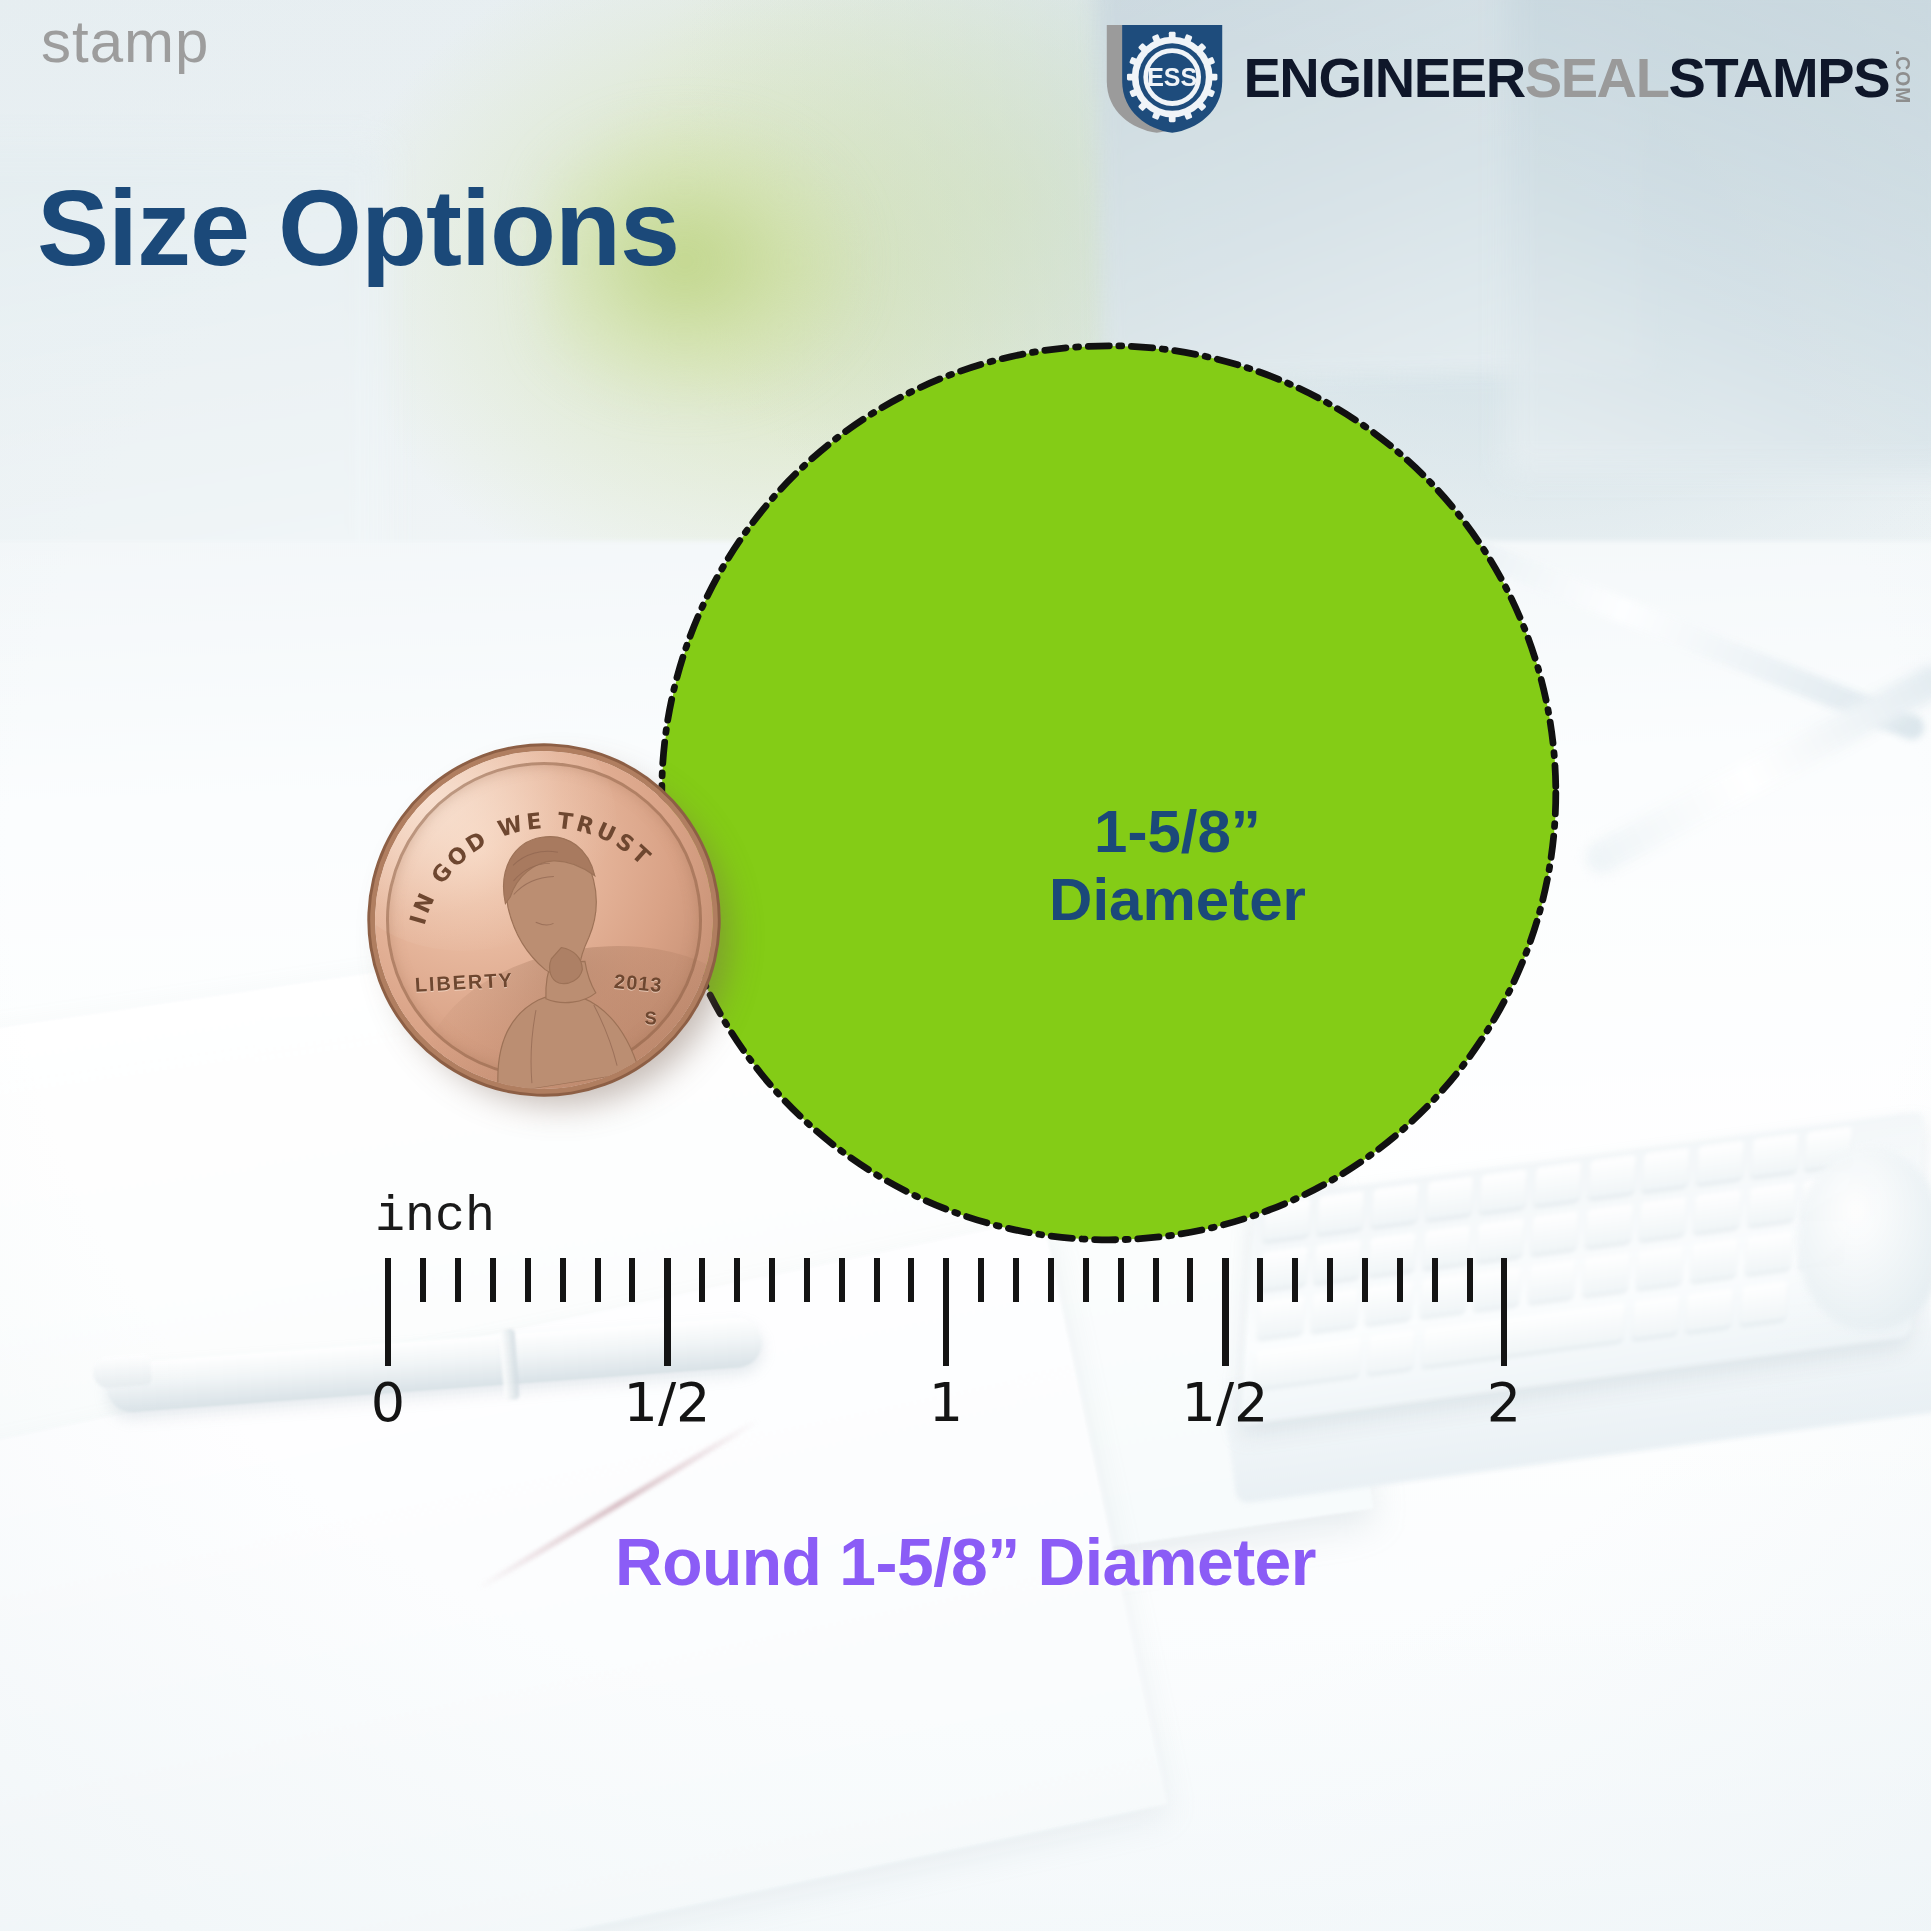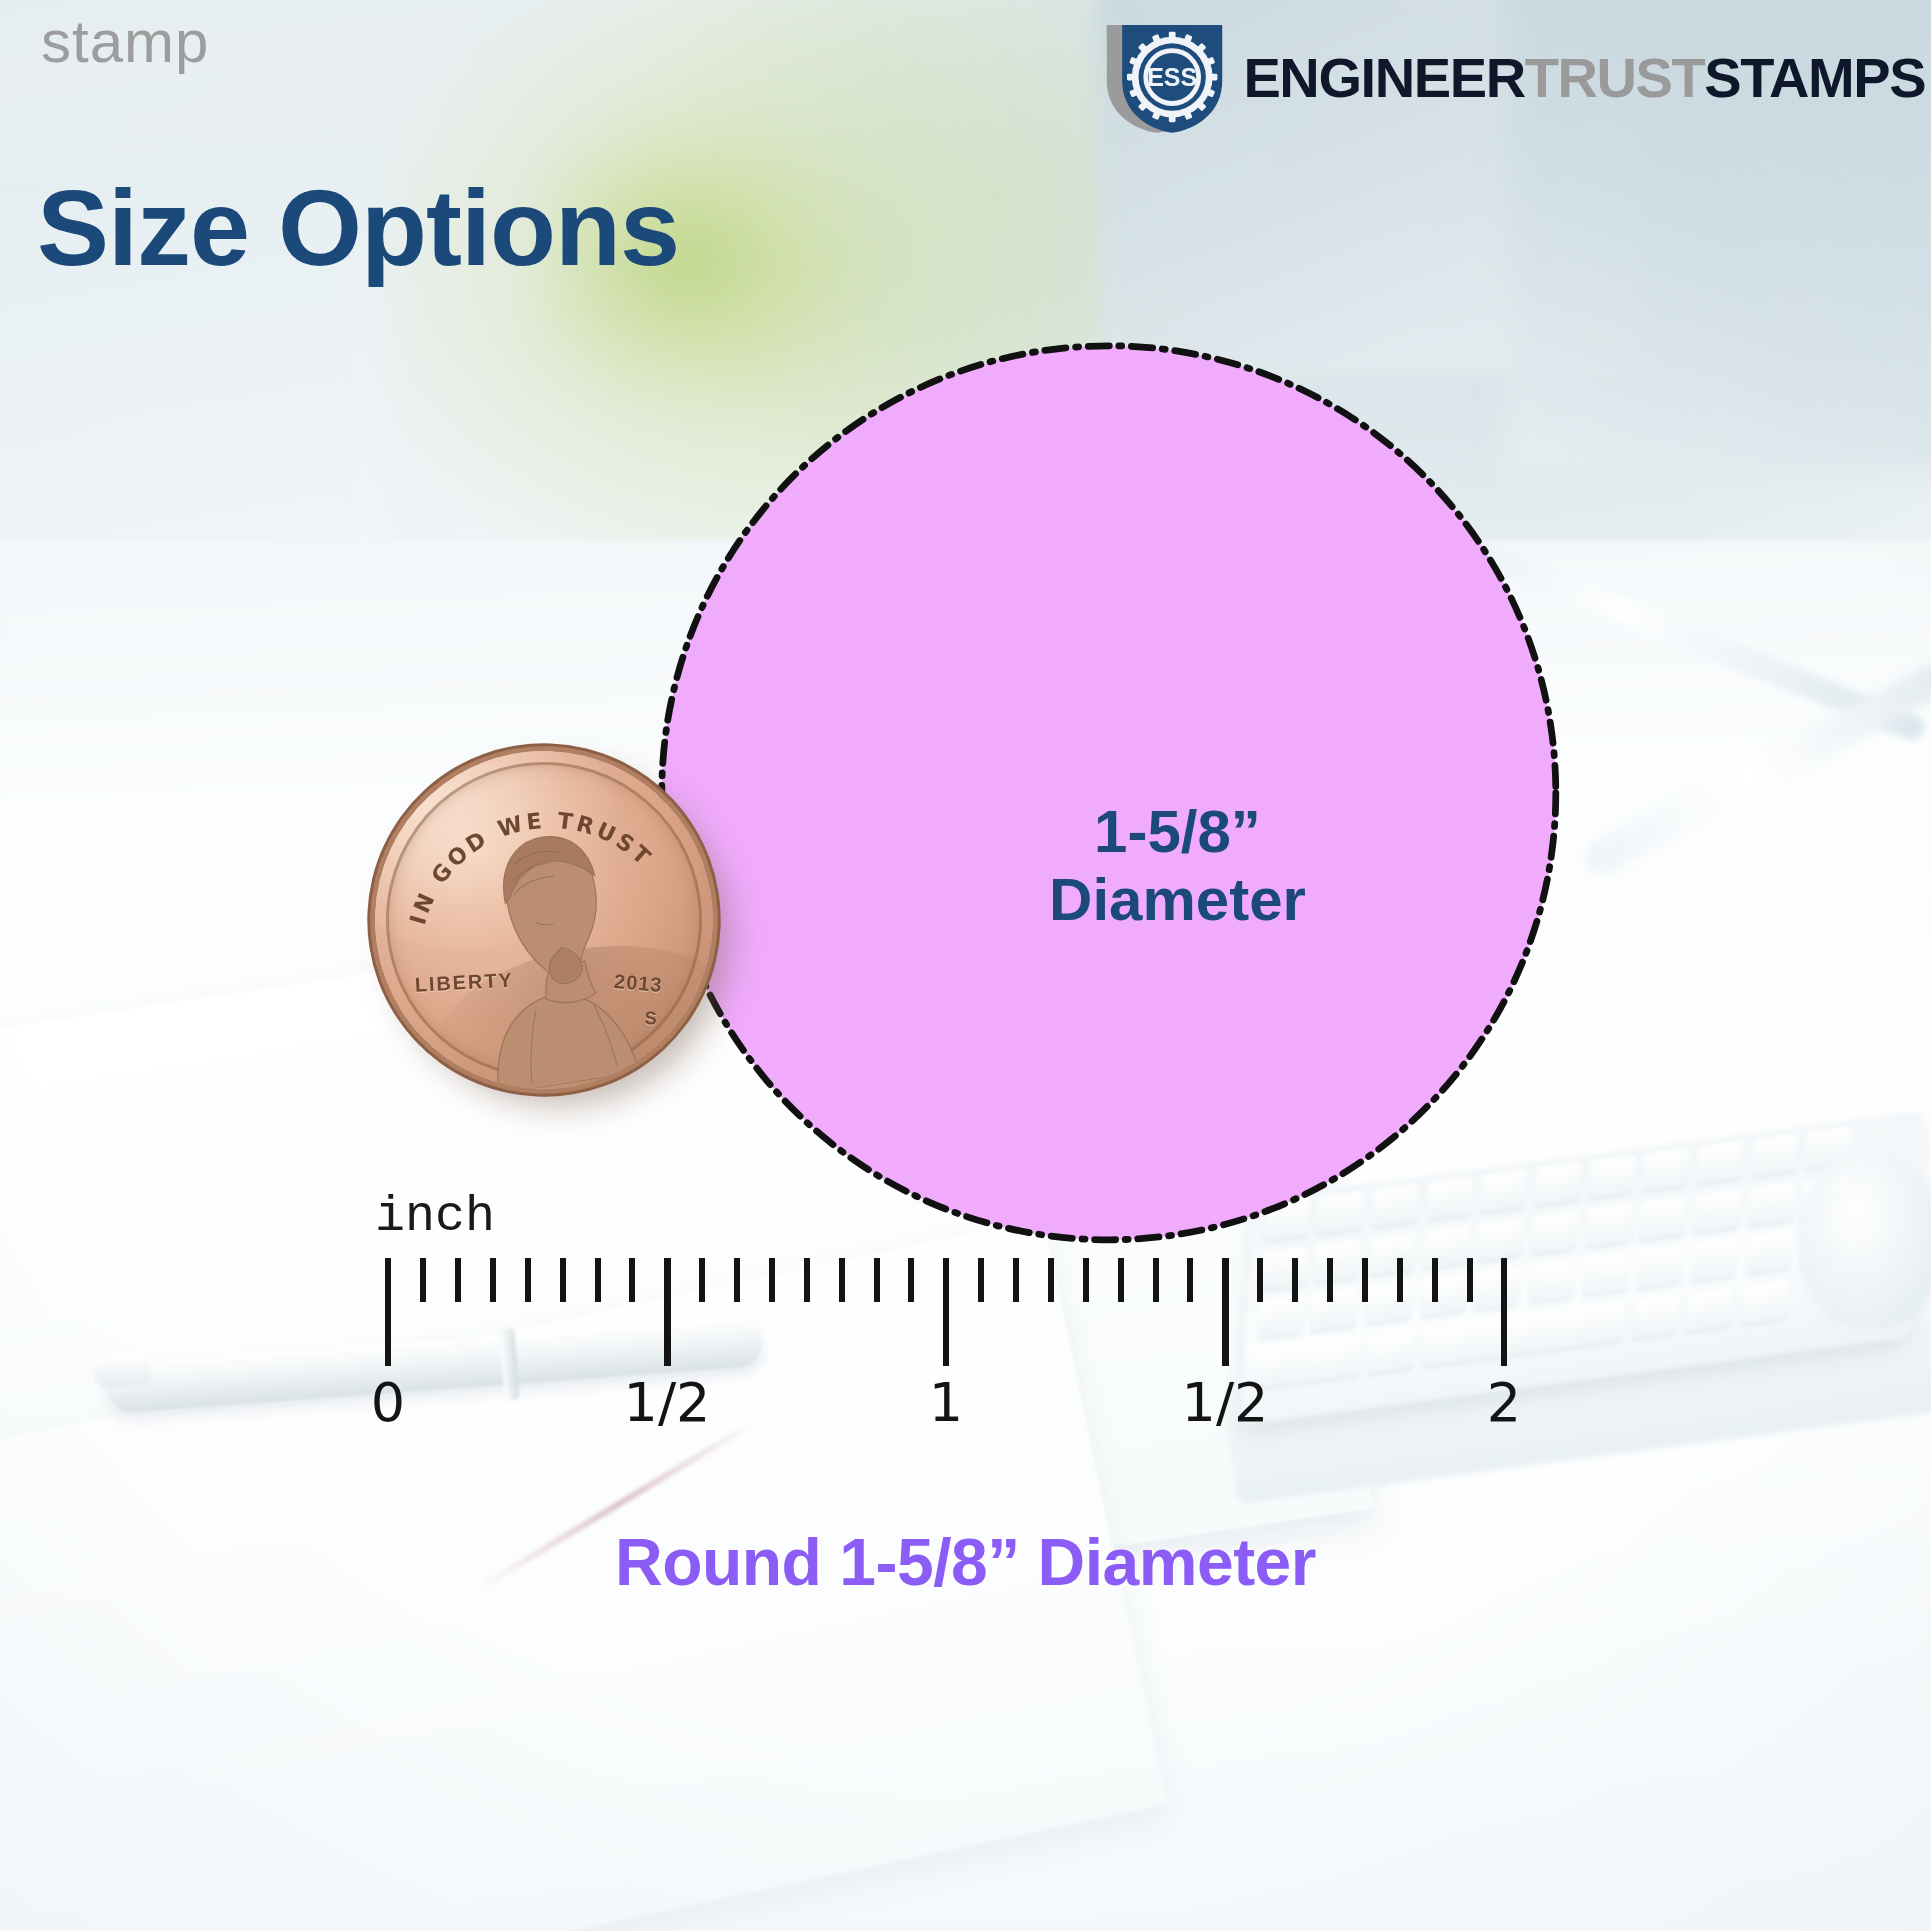--- a/index.html
+++ b/index.html
@@ -182,21 +182,21 @@
     font-size: 19.3px; font-weight: 700; color: #8e8e8e;
     writing-mode: vertical-rl; letter-spacing: 1px;
     margin-left: 3.9px; margin-bottom: 1.9px;
   }
 
   
   .size-circle {
     position: absolute;
     left: 662px; top: 346px; width: 894px; height: 894px;
     border-radius: 50%;
-    background: #f0abfc;
+    background: #84cc16;
     display: flex; flex-direction: column;
     align-items: center; justify-content: center;
   }
   .size-circle .dashring {
     position: absolute; inset: -5.8px;
     border-radius: 50%;
   }
   .size-label {
     position: relative;
     margin-left: 137px; margin-top: 145px;
@@ -380,21 +380,21 @@
             <rect x="-3.5" y="-47" width="7" height="9" rx="1.5" transform="rotate(292.5)"></rect>
             <rect x="-3.5" y="-47" width="7" height="9" rx="1.5" transform="rotate(315)"></rect>
             <rect x="-3.5" y="-47" width="7" height="9" rx="1.5" transform="rotate(337.5)"></rect>
           </g>
           <text x="0" y="9" text-anchor="middle" font-family="Liberation Sans, sans-serif" font-size="26" font-weight="700" fill="#f0f4f8">ESS</text>
         </g>
       </svg>
     </div>
     <div class="logo-word">
       <span class="w1">ENGINEER</span>
-      <span class="w2">TRUST</span>
+      <span class="w2">SEAL</span>
       <span class="w3">STAMPS</span>
       <span class="logo-dotcom">.COM</span>
     </div>
   </div>
 
   <div class="size-circle">
     <svg class="dashring" viewBox="0 0 938 938">
       <circle cx="469" cy="469" r="463" fill="none" stroke="#111111" stroke-width="7" stroke-dasharray="22 10 3 10" stroke-linecap="round"></circle>
     </svg>
     <div class="size-label">

